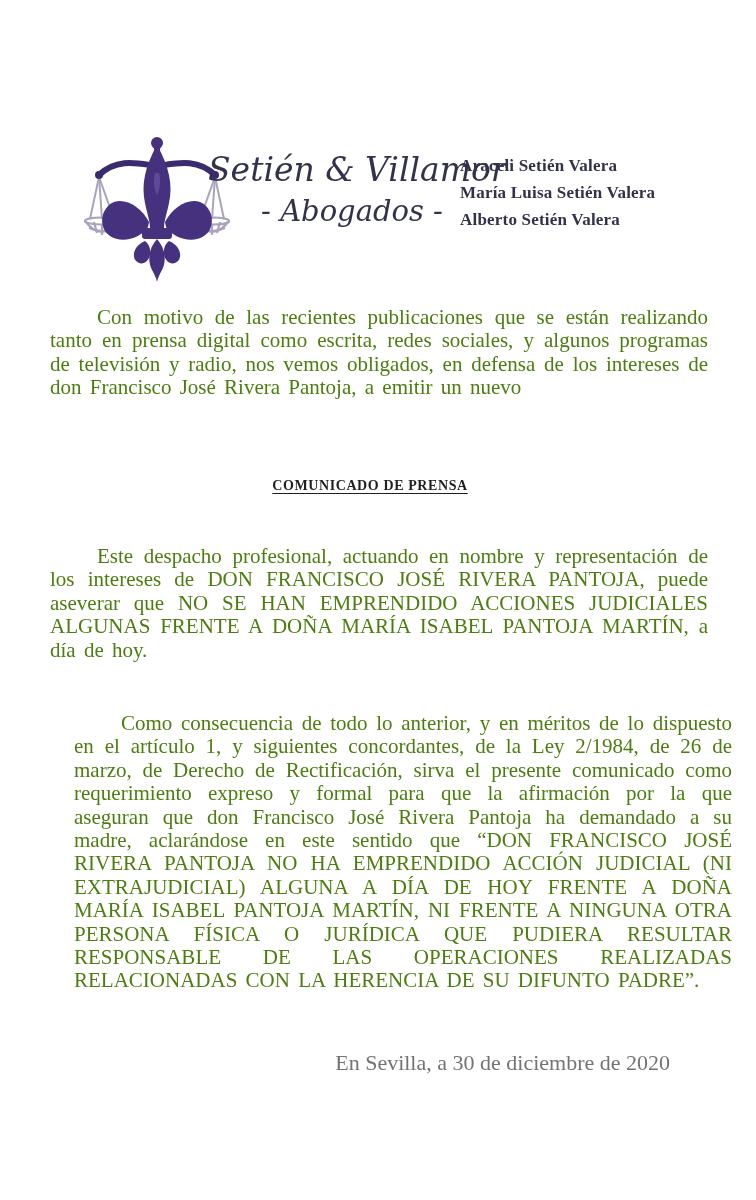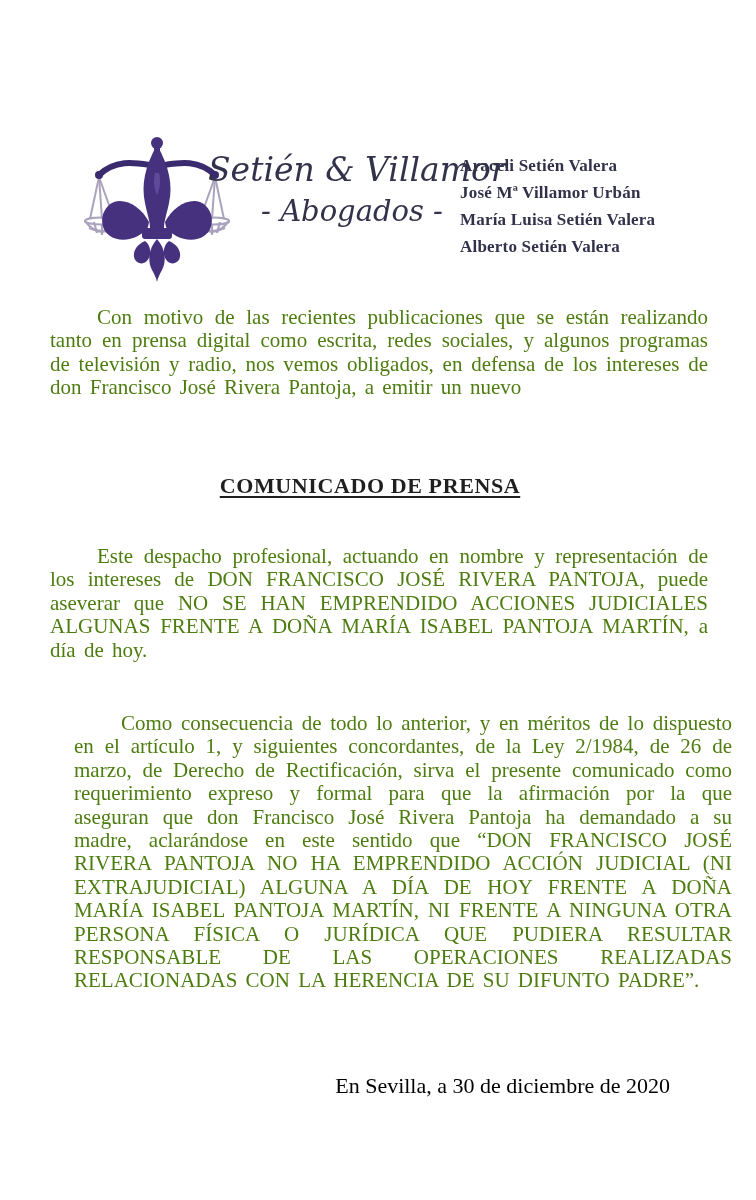--- a/index.html
+++ b/index.html
@@ -79,38 +79,38 @@
   #par-assert { top: 545px; }
   #par-legal  { top: 712px; margin-left: 24px; }
 
   .doc-title {
     position: absolute;
     left: 50px;
     top: 472px;
     width: 640px;
     margin: 0;
     text-align: center;
-    font-size: 22px;
+    font-size: 14px;
     line-height: 28px;
     font-weight: bold;
     letter-spacing: 0.6px;
     color: #1f1f1f;
     text-decoration: underline;
     text-underline-offset: 3px;
   }
   .dateline {
     position: absolute;
     left: 50px;
-    top: 1073px;
+    top: 1050px;
     width: 620px;
     margin: 0;
     text-align: right;
     font-size: 22px;
     line-height: 26px;
-    color: #000000;
+    color: #737373;
   }
 </style>
 </head>
 <body>
 
 <div class="page">
 
   <div>
 
     <svg class="logo" viewBox="0 0 146 152" xmlns="http://www.w3.org/2000/svg" aria-hidden="true">
@@ -161,21 +161,20 @@
       <path d="M71 40 C69 48 70 56 73 62 C76 56 77 48 75 40 Z" fill="#6a56a5" opacity="0.7"></path>
     </svg>
 
     <div class="firm-block">
       <div class="firm-name">Setién &amp; Villamor</div>
       <div class="firm-subtitle">- Abogados -</div>
     </div>
 
     <div class="partners">
       <div>Araceli Setién Valera</div>
-      <div>José Mª Villamor Urbán</div>
       <div>María Luisa Setién Valera</div>
       <div>Alberto Setién Valera</div>
     </div>
   </div>
 
   <p class="doc-par" id="par-intro">Con motivo de las recientes publicaciones que se están realizando tanto en prensa digital como escrita, redes sociales, y algunos programas de televisión y radio, nos vemos obligados, en defensa de los intereses de don Francisco José Rivera Pantoja, a emitir un nuevo</p>
 
   <h1 class="doc-title">COMUNICADO DE PRENSA</h1>
 
   <p class="doc-par" id="par-assert">Este despacho profesional, actuando en nombre y representación de los intereses de DON FRANCISCO JOSÉ RIVERA PANTOJA, puede aseverar que NO SE HAN EMPRENDIDO ACCIONES JUDICIALES ALGUNAS FRENTE A DOÑA MARÍA ISABEL PANTOJA MARTÍN, a día de hoy.</p>

